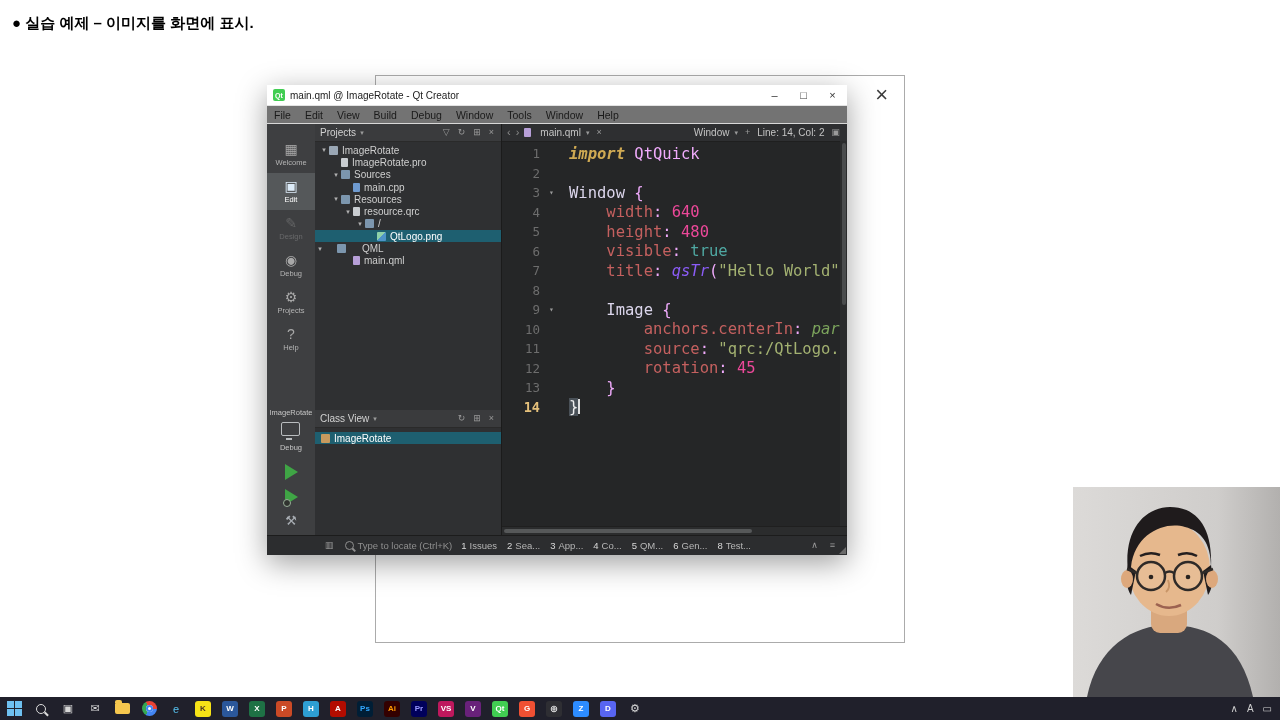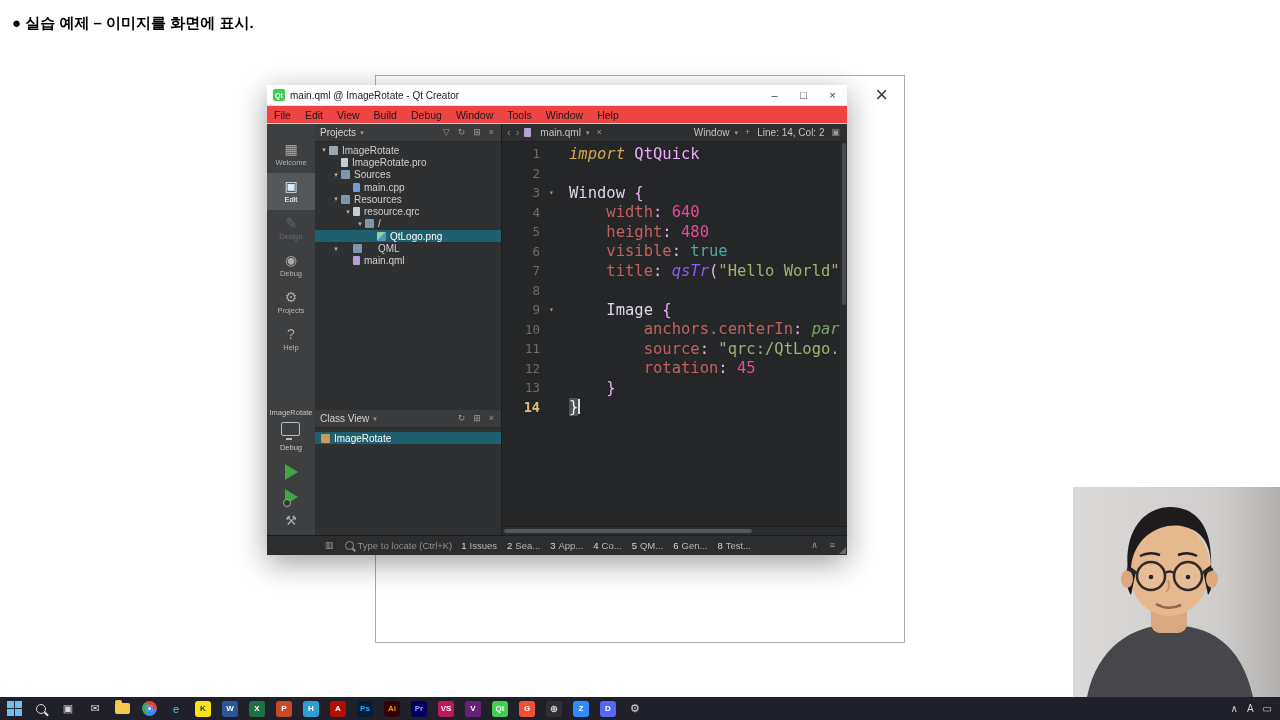--- a/index.html
+++ b/index.html
@@ -15,21 +15,21 @@
   
   .qtc{position:absolute;left:267px;top:85px;width:580px;height:470px;display:flex;flex-direction:column;
     box-shadow:0 8px 28px rgba(0,0,0,.38);font-size:10.5px;background:#262626;}
   .titlebar{height:20px;flex:none;background:#fff;display:flex;align-items:center;padding-left:6px;gap:5px;
     color:#222;border-bottom:1px solid #e3e3e3;}
   .qt-logo{width:12px;height:12px;background:#41cd52;color:#fff;font-size:7px;font-weight:bold;display:flex;
     align-items:center;justify-content:center;border-radius:2px;flex:none;}
   .title-text{font-size:10px;}
   .win-controls{margin-left:auto;display:flex;height:100%;}
   .win-btn{width:29px;display:flex;align-items:center;justify-content:center;font-size:11px;color:#333;}
-  .menubar{height:17px;flex:none;background:#ef4444;display:flex;align-items:center;color:#1a1a1a;border-bottom:1px solid #d8d8d8;}
+  .menubar{height:17px;flex:none;background:#737373;display:flex;align-items:center;color:#1a1a1a;border-bottom:1px solid #d8d8d8;}
   .menu-item{padding:0 7px;font-size:10.5px;}
 
   .main{flex:1;display:flex;min-height:0;}
 
   
   .modebar{width:48px;flex:none;background:#3e3f41;display:flex;flex-direction:column;align-items:center;padding-top:12px;}
   .mode{width:48px;height:37px;display:flex;flex-direction:column;align-items:center;justify-content:center;gap:2px;color:#b4b4b4;}
   .mode-icon{font-size:14px;color:#a8a8a8;line-height:1;}
   .mode-label{font-size:7.5px;}
   .mode.selected{background:#55585a;}
@@ -71,21 +71,21 @@
   .editcol{flex:1;display:flex;flex-direction:column;min-width:0;position:relative;background:#252627;}
   .enav{height:17px;flex:none;background:#2e2f31;border-bottom:1px solid #1f1f1f;display:flex;align-items:center;
     gap:5px;padding:0 5px;color:#c4c4c4;font-size:10px;}
   .nav-arrow{color:#8a8a8a;font-size:11px;line-height:1;}
   .code{flex:1;overflow:hidden;padding-top:2px;font-family:"DejaVu Sans Mono",monospace;font-size:15.5px;}
   .cl{height:19.5px;display:flex;align-items:center;}
   .gut{width:38px;text-align:right;padding-right:4px;color:#6d6d6d;font-size:12.5px;flex:none;}
   .fold{width:20px;padding-left:5px;font-size:8px;color:#9a9a9a;flex:none;}
   .lt{flex:1;overflow:hidden;color:#d6d6d6;white-space:pre;}
   .cl.cur .gut{color:#e5c07b;font-weight:bold;font-size:13.5px;}
-  .tk-kw{color:#d0aa53;font-style:italic;font-weight:normal;}
+  .tk-kw{color:#d0aa53;font-style:italic;font-weight:bold;}
   .tk-type{color:#dcd6ec;}
   .tk-prop{color:#c4605f;}
   .tk-num{color:#ec4899;}
   .tk-bool{color:#4fa8a2;}
   .tk-fn{color:#8b5cf6;font-style:italic;}
   .tk-str{color:#a3b171;}
   .tk-ref{color:#7ca45c;font-style:italic;}
   .tk-pl{color:#f0abfc;}
   .tk-brace{color:#eeeeee;background:#4a5158;}
   .caret{display:inline-block;width:2px;height:15px;background:#e0e0e0;vertical-align:-2px;}
@@ -250,21 +250,21 @@
           <div class="trow" style="padding-left: 40px;">
             <span class="arrow">▾</span>
             <span class="ticon ic-folder"></span>
             <span class="tlabel">/</span>
           </div>
           <div class="trow sel" style="padding-left: 52px;">
             <span class="arrow"></span>
             <span class="ticon ic-image"></span>
             <span class="tlabel">QtLogo.png</span>
           </div>
-          <div class="trow" style="padding-left: 16px; gap: 12px;">
+          <div class="trow" style="padding-left: 0; gap: 12px;">
             <span class="arrow">▾</span>
             <span class="ticon ic-folder"></span>
             <span class="tlabel">QML</span>
           </div>
           <div class="trow" style="padding-left: 28px;">
             <span class="arrow"></span>
             <span class="ticon ic-qml"></span>
             <span class="tlabel">main.qml</span>
           </div>
         </div>

